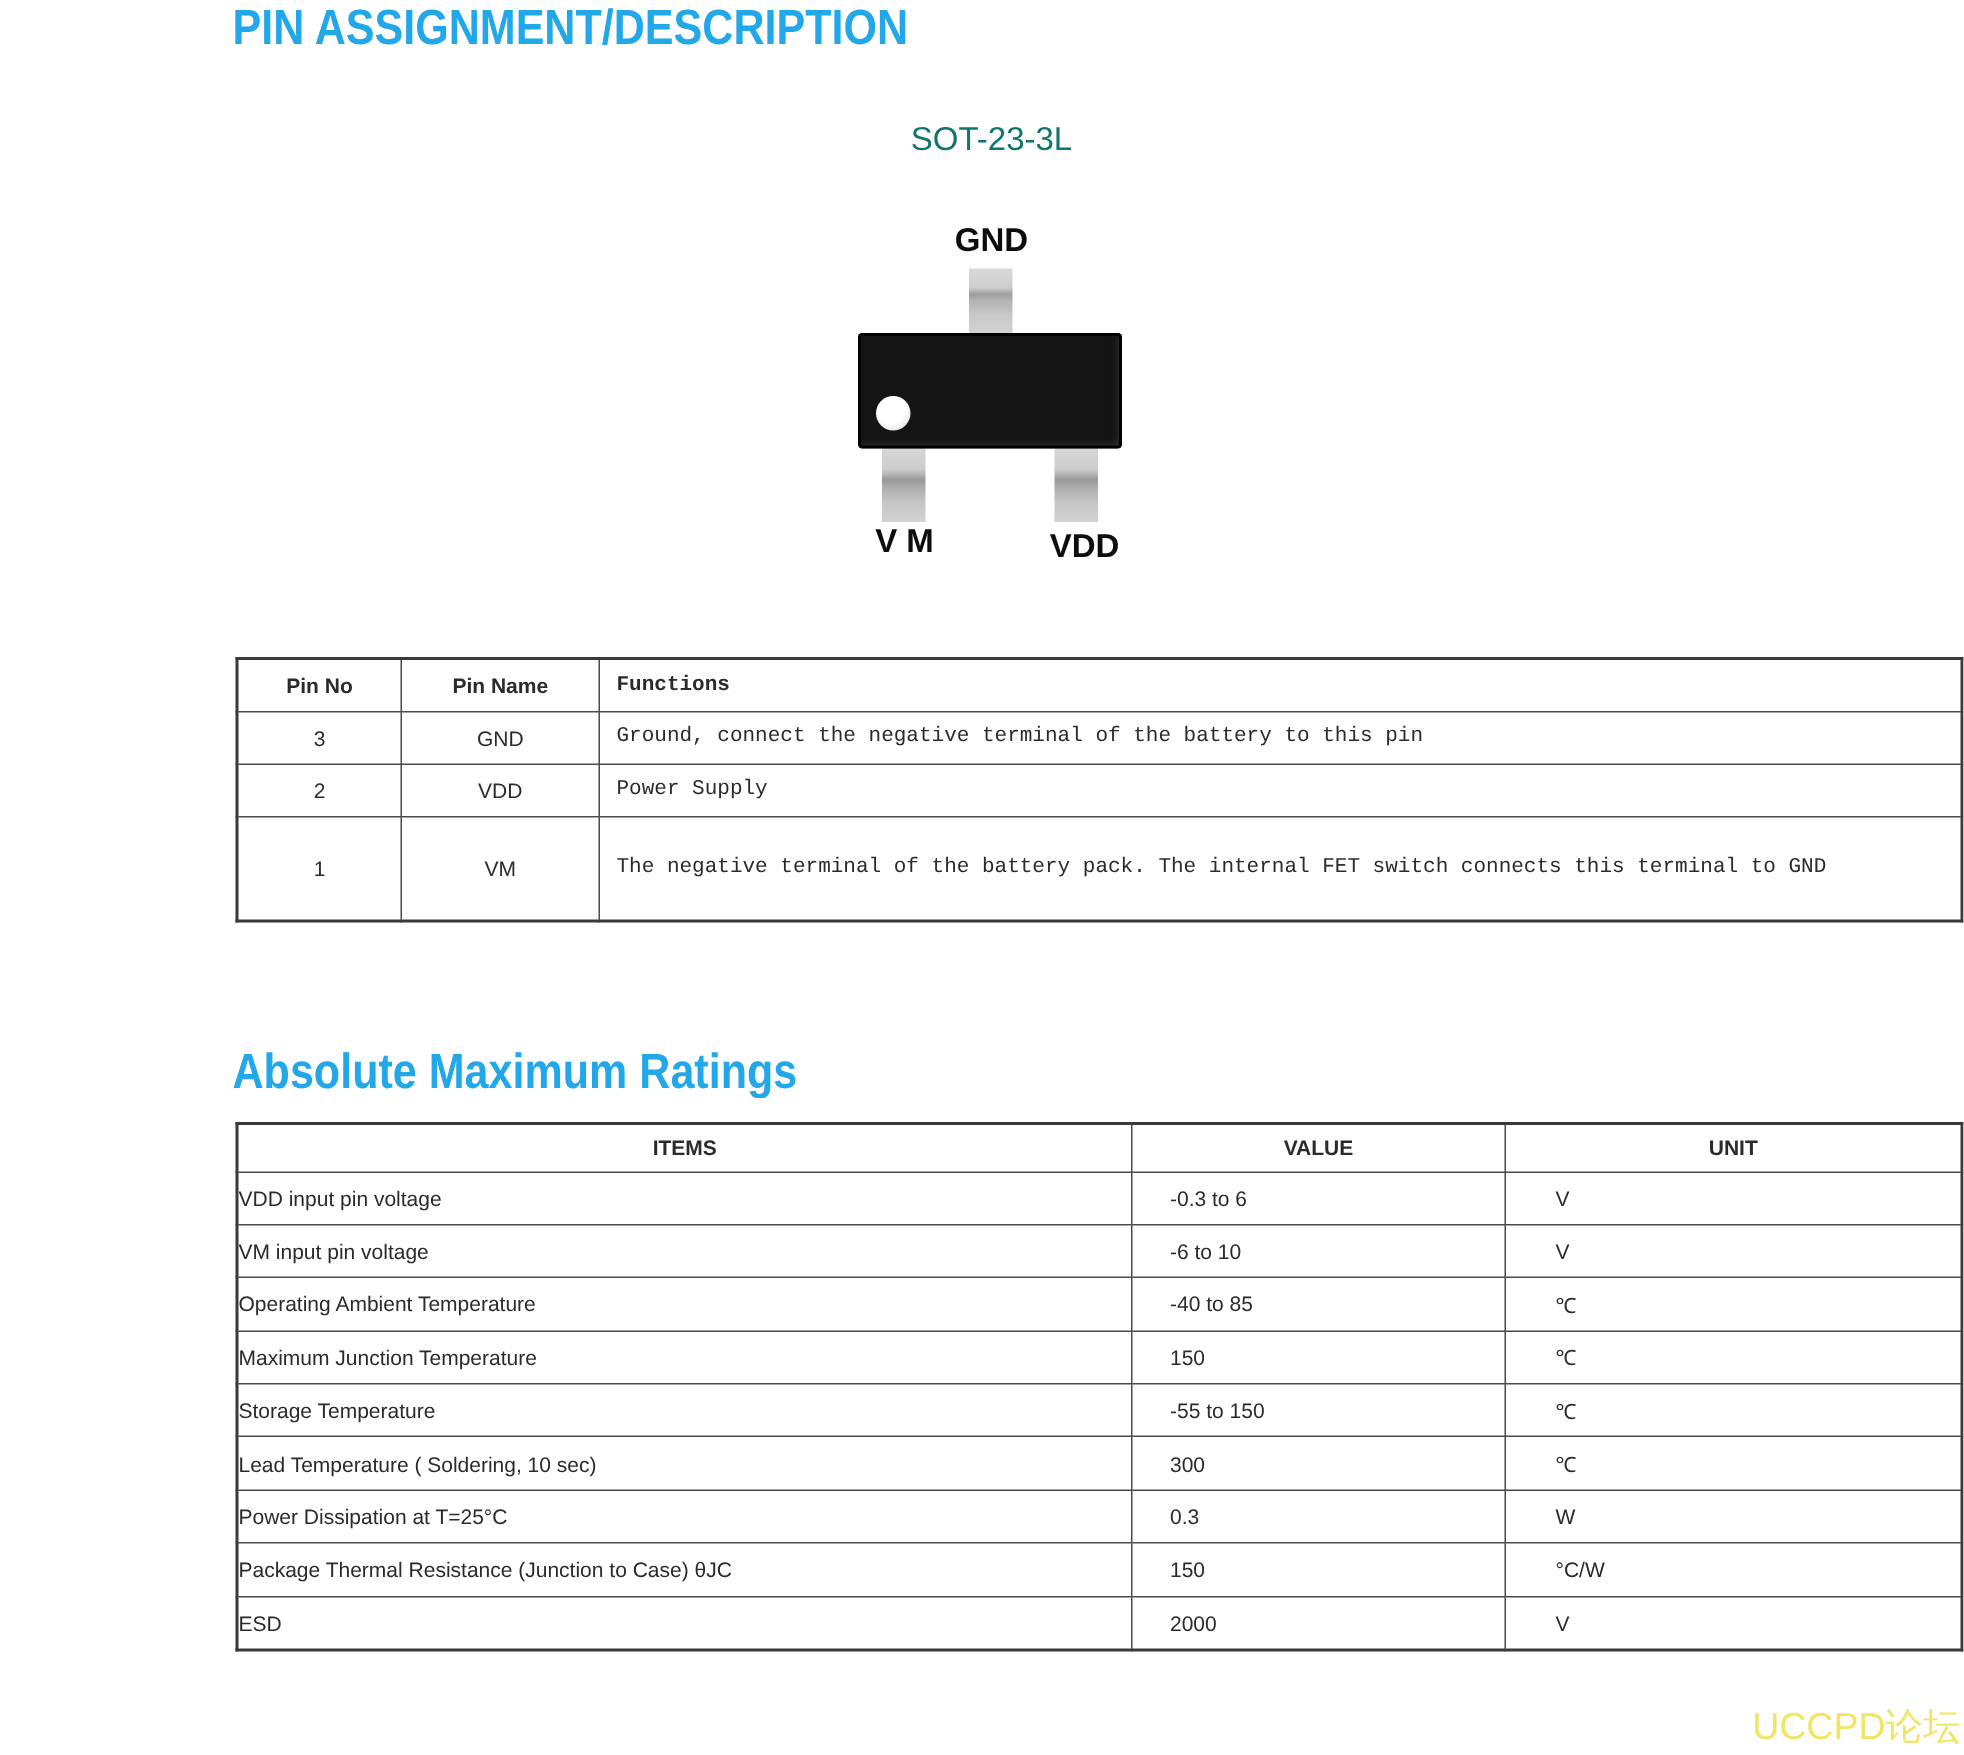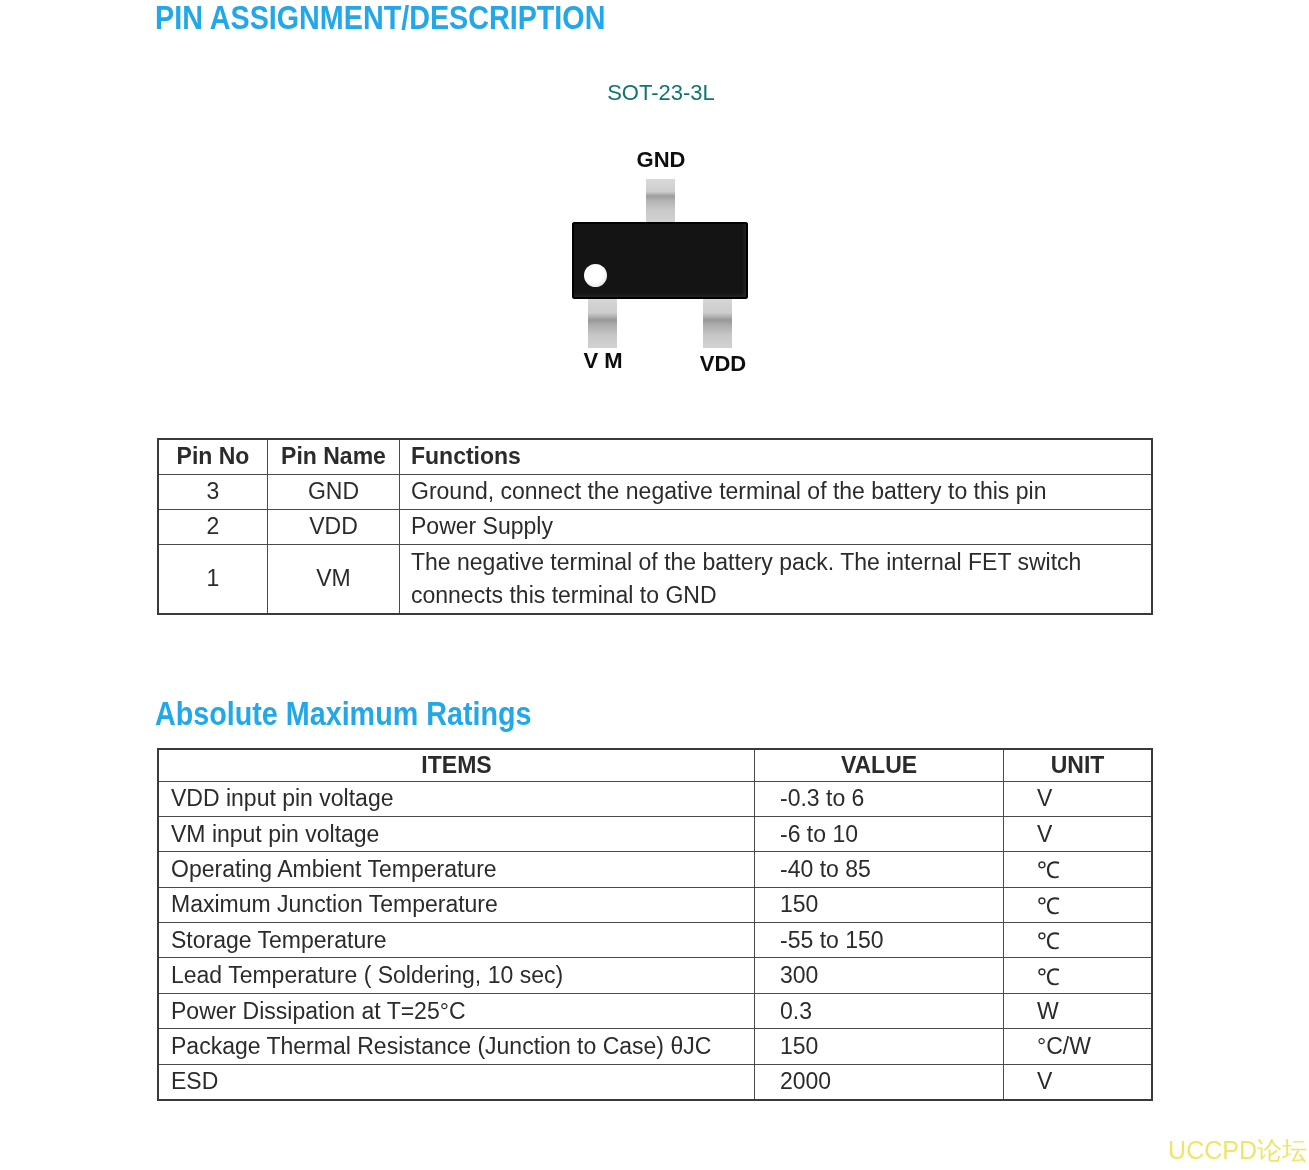--- a/index.html
+++ b/index.html
@@ -46,49 +46,49 @@
   }
   .pin1-dot {
     position:absolute; left:584px; top:264px; width:23px; height:23px;
     border-radius:50%;
     background:radial-gradient(circle at 42% 38%, #ffffff 48%, #ececec 70%, #bfbfbf 100%);
   }
 
   
   table.doc-table {
     position:absolute; border-collapse:collapse; table-layout:fixed;
-    width:996px; font-size:23px; color:#2b2b2b;
+    width:1152px; font-size:14px; color:#2b2b2b;
     border:2.5px solid #3a3a3a;
   }
   table.doc-table th, table.doc-table td {
     border:1.6px solid #4a4a4a; padding:0; overflow:hidden;
   }
   table.doc-table th { font-weight:bold; }
 
   #pin-table { left:157px; top:438px; }
   #pin-table thead tr { height:35px; }
   #pin-table tbody tr:nth-child(1) { height:35px; }
   #pin-table tbody tr:nth-child(2) { height:35px; }
   #pin-table tbody tr:nth-child(3) { height:70px; }
   #pin-table th:nth-child(1) { width:108px; }
   #pin-table th:nth-child(2) { width:131px; }
   #pin-table th:nth-child(1), #pin-table td:nth-child(1),
   #pin-table th:nth-child(2), #pin-table td:nth-child(2) { text-align:center; }
   #pin-table th:nth-child(3), #pin-table td:nth-child(3) {
-    text-align:left; padding-left:11px; padding-right:10px;
+    text-align:left; padding-left:11px; padding-right:10px;font-family:Liberation Mono, monospace;
   }
   #pin-table td:nth-child(3) { line-height:33px; }
 
   #ratings-table { left:157px; top:748px; }
   #ratings-table thead tr { height:32px; }
   #ratings-table tbody tr { height:35.4px; }
   #ratings-table th { text-align:center; }
   #ratings-table th:nth-child(1) { width:595px; }
   #ratings-table th:nth-child(2) { width:248px; }
-  #ratings-table td:nth-child(1) { padding-left:12px; }
+  #ratings-table td:nth-child(1) { }
   #ratings-table td:nth-child(2) { padding-left:25px; }
   #ratings-table td:nth-child(3) { padding-left:33px; }
 
   
   .watermark {
     position:absolute; right:2px; bottom:3px;
     font-size:25px; color:#f0e565; white-space:nowrap;
   }
 </style>
 </head>

